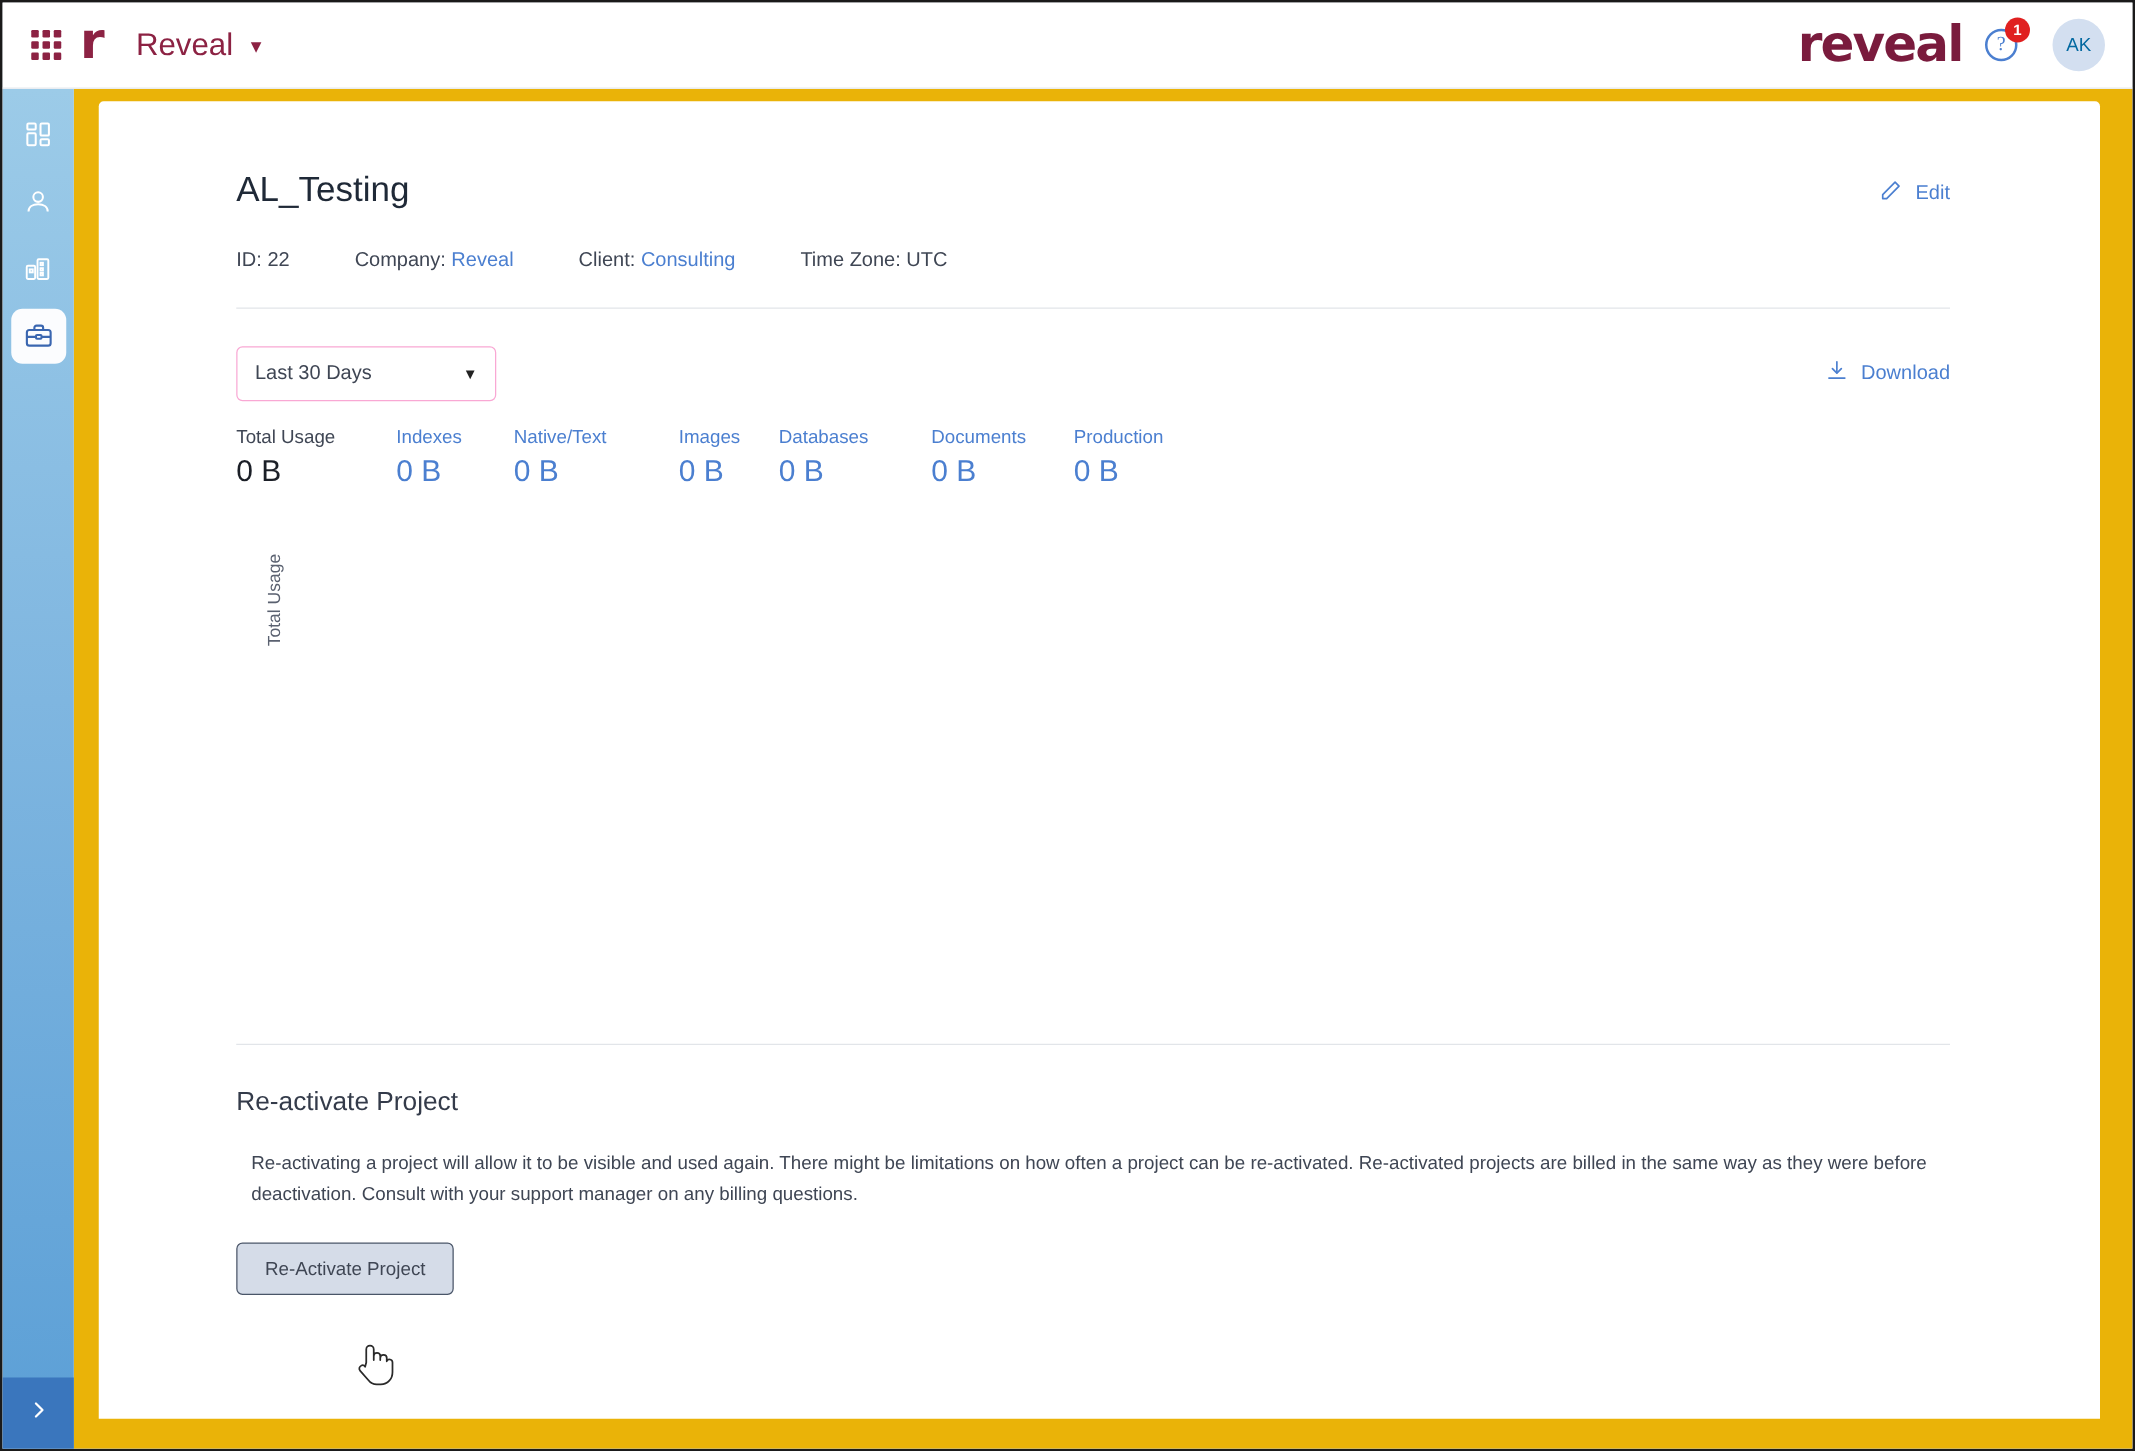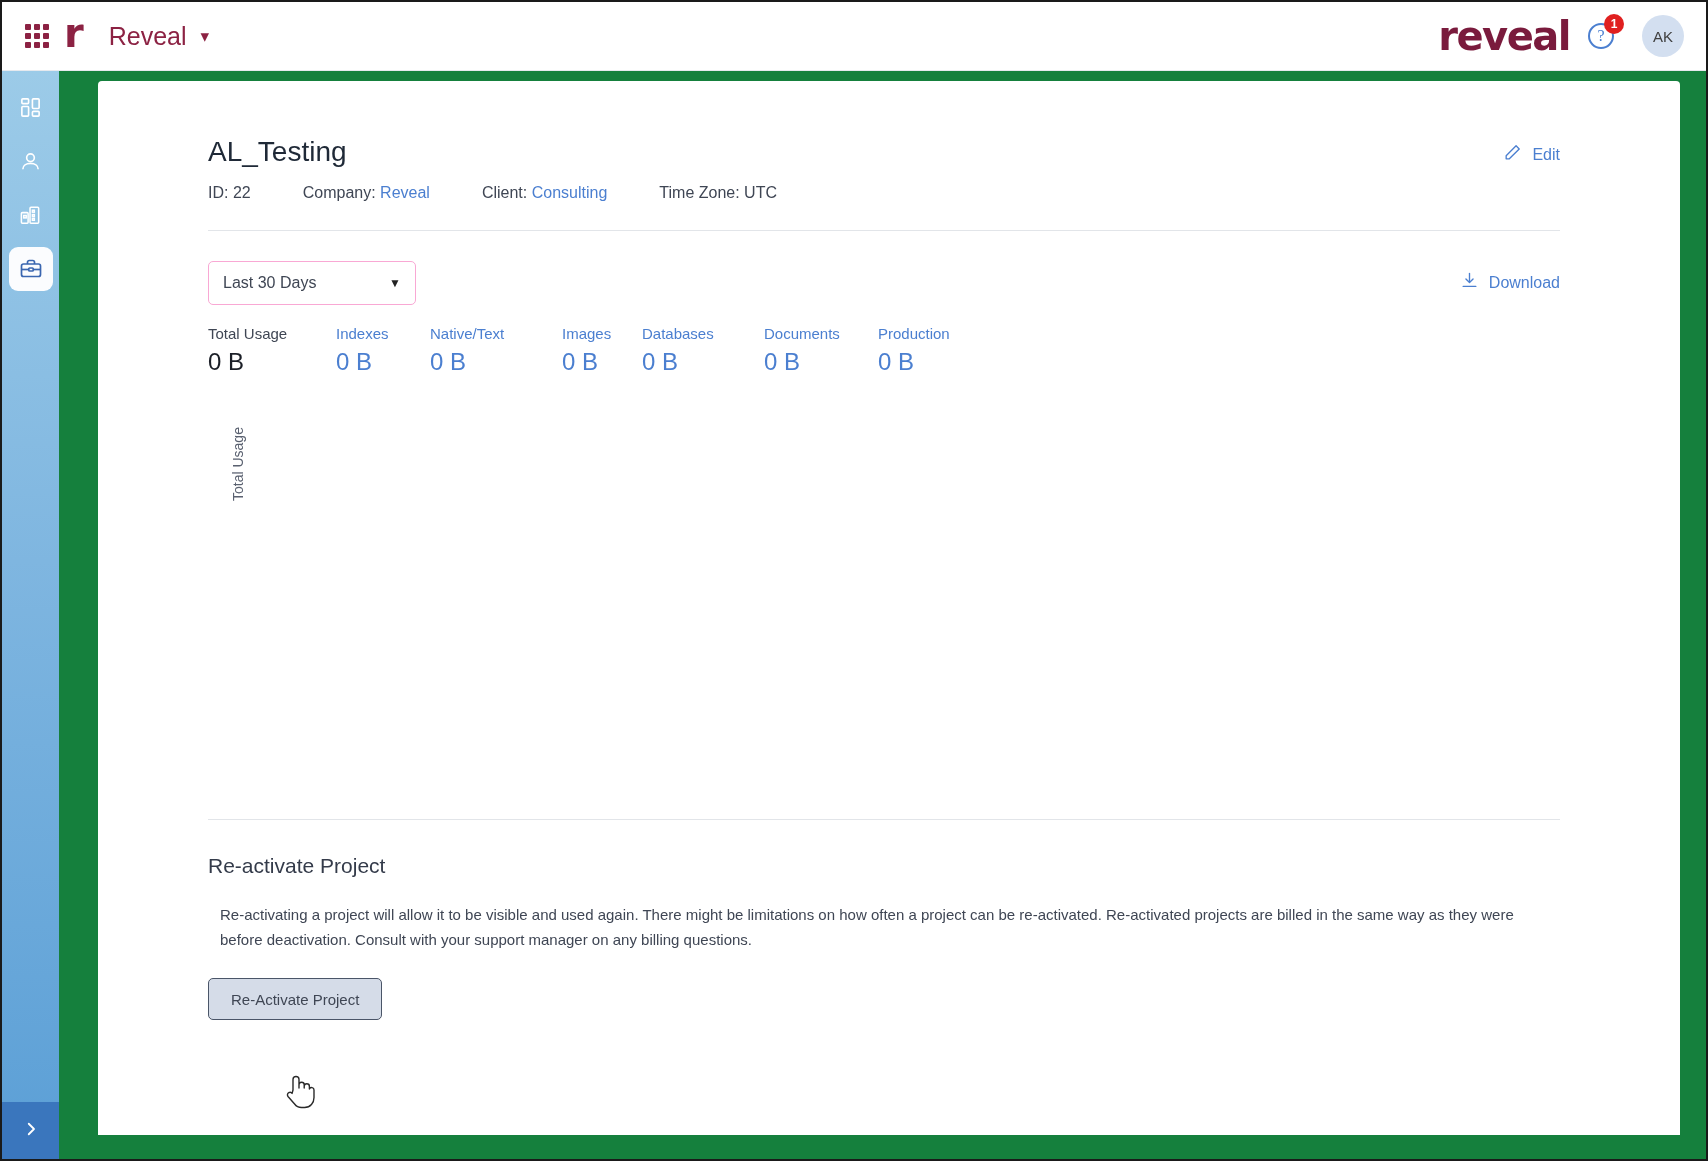--- a/index.html
+++ b/index.html
@@ -87,21 +87,21 @@
   .help-badge {
     position: absolute; top: -9px; right: -10px;
     background: #e02020; color: #fff;
     width: 20px; height: 20px; border-radius: 50%;
     font-size: 12px; font-weight: bold;
     display: flex; align-items: center; justify-content: center;
   }
   .avatar {
     margin-left: 28px;
     width: 42px; height: 42px; border-radius: 50%;
-    background: #d3dff0; color: #404040;
+    background: #d3dff0; color: #0369a1;
     display: flex; align-items: center; justify-content: center;
     font-size: 15px;
     cursor: pointer;
   }
 
   
   .sidebar {
     position: absolute; top: 69px; left: 0;
     width: 57px; bottom: 0;
     background: linear-gradient(180deg, #9ccbe8 0%, #7fb6e0 45%, #5b9fd6 100%);
@@ -122,41 +122,41 @@
     width: 57px; height: 57px;
     background: #3a76bd;
     display: flex; align-items: center; justify-content: center;
     cursor: pointer;
   }
 
   
   .page {
     position: absolute;
     top: 69px; left: 57px; right: 0; bottom: 0;
-    background: #15803d;
-    padding: 10px 26px 24px 39px;
+    background: #eab308;
+    padding: 10px 26px 24px 20px;
   }
   .card {
     background: #ffffff;
     border-radius: 4px 4px 0 0;
     width: 100%;
     height: 100%;
     padding: 56px 0 0 0;
     position: relative;
     overflow: hidden;
   }
   .inner { padding: 0 120px 0 110px; }
 
   .proj-header { display: flex; align-items: flex-start; }
   .proj-title {
     font-size: 28px; color: #1f2937; font-weight: 400;
     margin: 0 0 0 0; line-height: 1.1;
   }
   .proj-meta {
-    margin-top: 16px;
+    margin-top: 32px;
     font-size: 16px; color: #3f4654;
     display: flex; gap: 0;
   }
   .proj-meta .m { margin-right: 52px; white-space: nowrap; }
   .proj-meta .m:last-child { margin-right: 0; }
   .lnk { color: #4b7fd0; cursor: pointer; }
   .edit-btn {
     margin-left: auto;
     color: #4b7fd0; font-size: 16px;
     display: flex; align-items: center; gap: 10px;

